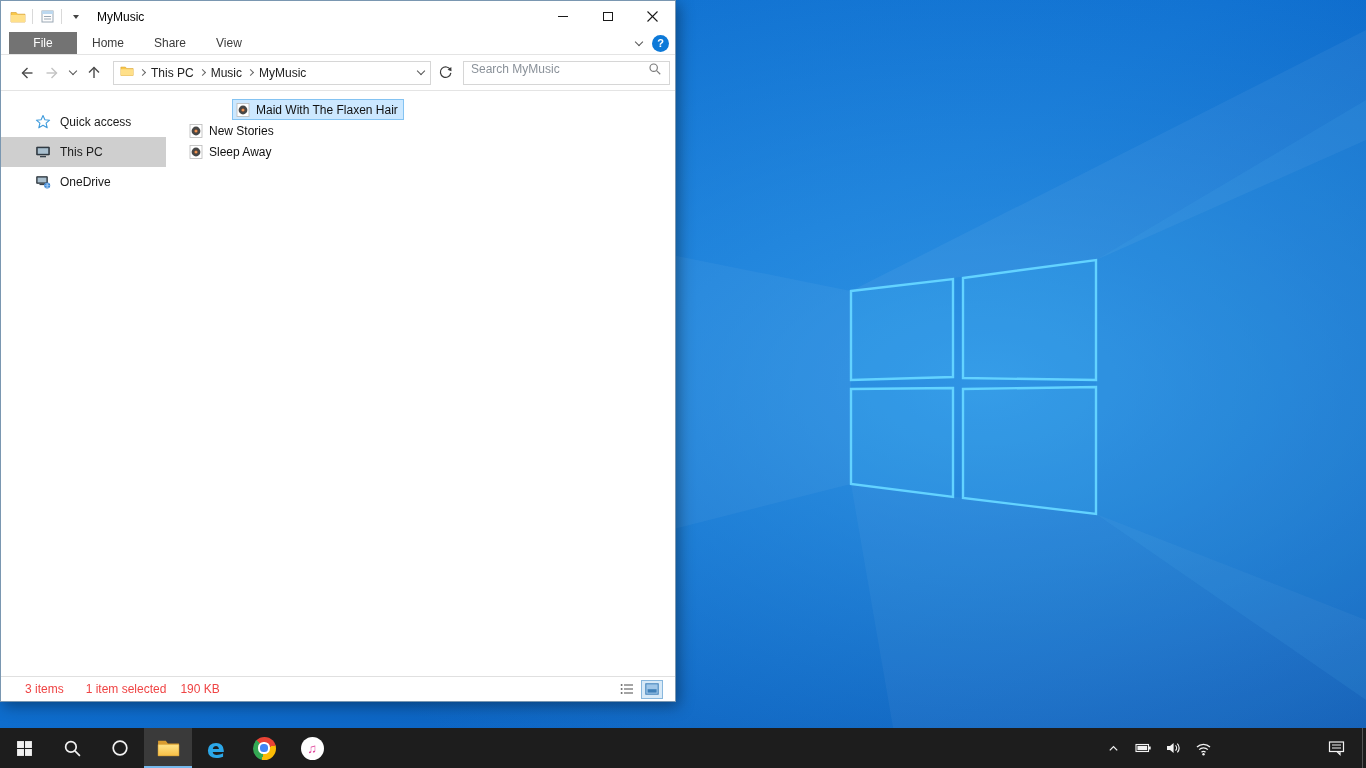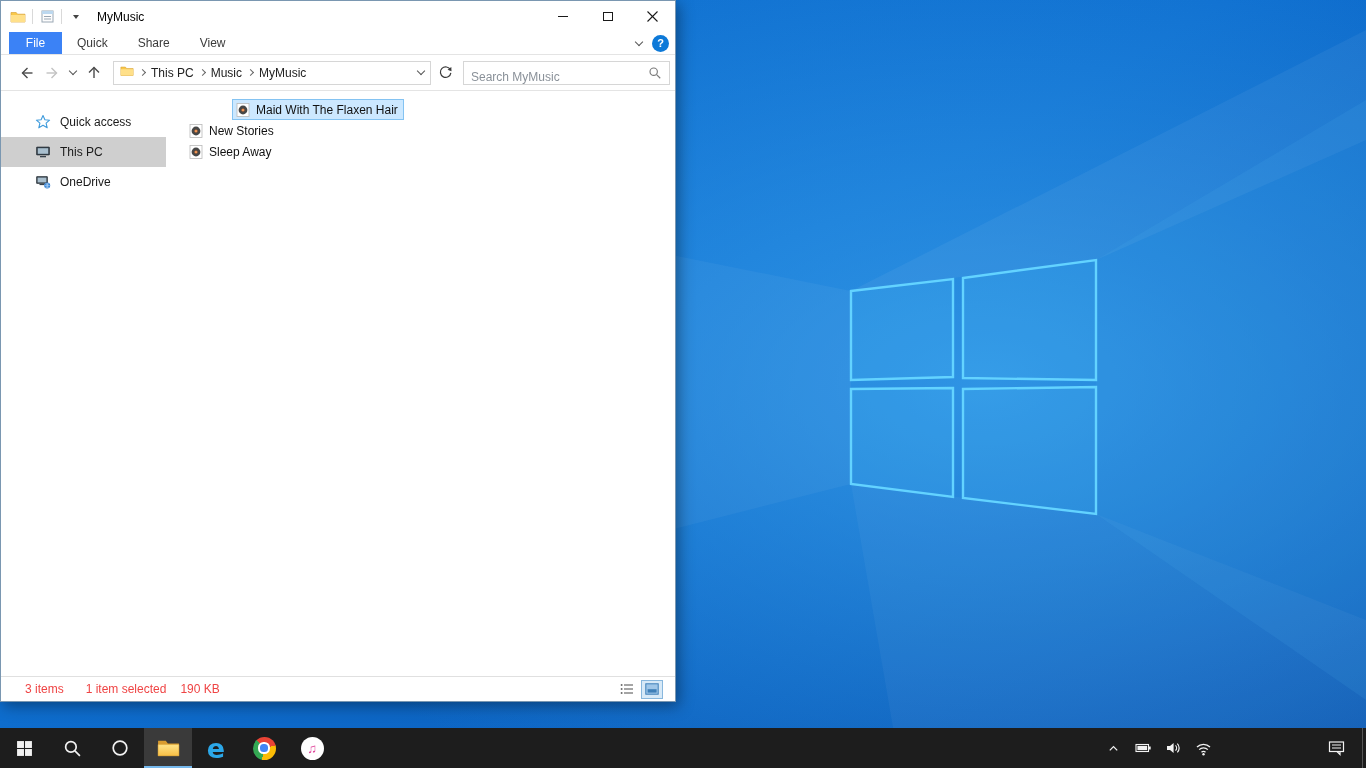--- a/index.html
+++ b/index.html
@@ -15,36 +15,36 @@
   .qat .sep{width:1px;height:15px;background:#d9d9d9;}
   .qat-btn{background:none;border:none;display:flex;align-items:center;justify-content:center;width:18px;height:22px;cursor:default;}
   .tri-down{width:0;height:0;border-left:3.5px solid transparent;border-right:3.5px solid transparent;border-top:4px solid #444;}
   .win-title{font-size:12px;color:#000;margin-left:12px;}
   .tb-spacer{flex:1;}
   .win-ctl{width:45px;height:31px;border:none;background:#fff;display:flex;align-items:center;justify-content:center;}
   .glyph-min{width:10px;height:1px;background:#1a1a1a;}
   .glyph-max{width:10px;height:9px;border:1px solid #1a1a1a;}
 
   .ribbon-tabs{height:23px;display:flex;align-items:stretch;position:relative;border-bottom:1px solid #e4e4e4;flex:0 0 auto;}
-  .file-tab{margin-left:8px;width:53px;background:#3b82f6;color:#fff;border:none;font-size:12px;font-family:inherit;}
+  .file-tab{margin-left:8px;width:68px;background:#737373;color:#fff;border:none;font-size:12px;font-family:inherit;}
   .rib-tab{background:none;border:none;font-size:12px;color:#3b3b3b;padding:0 15px;font-family:inherit;}
   .rib-right{position:absolute;right:6px;top:0;height:100%;display:flex;align-items:center;gap:10px;}
   .chev{display:inline-block;width:6px;height:6px;border-right:1px solid #555;border-bottom:1px solid #555;transform:rotate(45deg);margin-top:-3px;}
   .chev-right{display:inline-block;width:5px;height:5px;border-top:1px solid #666;border-right:1px solid #666;transform:rotate(45deg);}
   .help-btn{width:17px;height:17px;border-radius:50%;background:#0d79d8;color:#fff;font-size:11px;font-weight:bold;border:none;display:flex;align-items:center;justify-content:center;font-family:inherit;}
 
   .addr-row{height:36px;display:flex;align-items:center;padding-left:12px;border-bottom:1px solid #e4e4e4;flex:0 0 auto;}
   .nav-btn{background:none;border:none;width:26px;height:26px;display:flex;align-items:center;justify-content:center;}
   .nav-btn.narrow{width:16px;}
   .addr-box{display:flex;align-items:center;height:24px;width:318px;border:1px solid #d6d6d6;margin-left:6px;padding:0 6px;gap:6px;background:#fff;}
   .crumb{font-size:12px;color:#222;cursor:default;white-space:nowrap;}
   .addr-spacer{flex:1;}
   .icon-btn{background:none;border:none;display:flex;align-items:center;justify-content:center;}
   .refresh-btn{width:24px;height:24px;margin-left:2px;}
-  .search-box{display:flex;align-items:flex-end;height:24px;width:207px;border:1px solid #d6d6d6;margin-left:6px;padding:0 7px;background:#fff;}
+  .search-box{display:flex;align-items:flex-start;height:24px;width:207px;border:1px solid #d6d6d6;margin-left:6px;padding:0 7px;background:#fff;}
   .search-box input{flex:1;border:none;outline:none;font-size:12px;color:#333;font-family:inherit;background:transparent;}
   .search-box input::placeholder{color:#8a9199;}
 
   .main{flex:1;display:flex;overflow:hidden;}
   .sidebar{width:165px;flex:0 0 auto;padding-top:16px;}
   .side-row{height:30px;display:flex;align-items:center;padding-left:34px;font-size:12px;color:#1a1a1a;cursor:default;}
   .side-row .s-icon{width:16px;height:16px;margin-right:9px;display:flex;align-items:center;justify-content:center;}
   .side-row.selected{background:#cfcfcf;}
   .filepane{flex:1;padding-top:8px;padding-left:19px;}
   .file-row{display:flex;width:max-content;align-items:center;height:21px;padding:0 5px 0 2px;margin-bottom:0;border:1px solid transparent;font-size:12px;color:#111;cursor:default;}
@@ -138,21 +138,21 @@
       <button class="win-ctl">
         <svg width="11" height="11" viewBox="0 0 11 11">
             <line x1="0.5" y1="0.5" x2="10.5" y2="10.5" stroke="#1a1a1a" stroke-width="1.1"></line>
             <line x1="10.5" y1="0.5" x2="0.5" y2="10.5" stroke="#1a1a1a" stroke-width="1.1"></line>
           </svg>
       </button>
     </div>
 
     <div class="ribbon-tabs">
       <button class="file-tab">File</button>
-      <button class="rib-tab">Quick</button>
+      <button class="rib-tab">Home</button>
       <button class="rib-tab">Share</button>
       <button class="rib-tab">View</button>
       <div class="rib-right">
         <button class="icon-btn">
             <span class="chev"></span>
           </button>
         <button class="help-btn">?</button>
       </div>
     </div>
 

